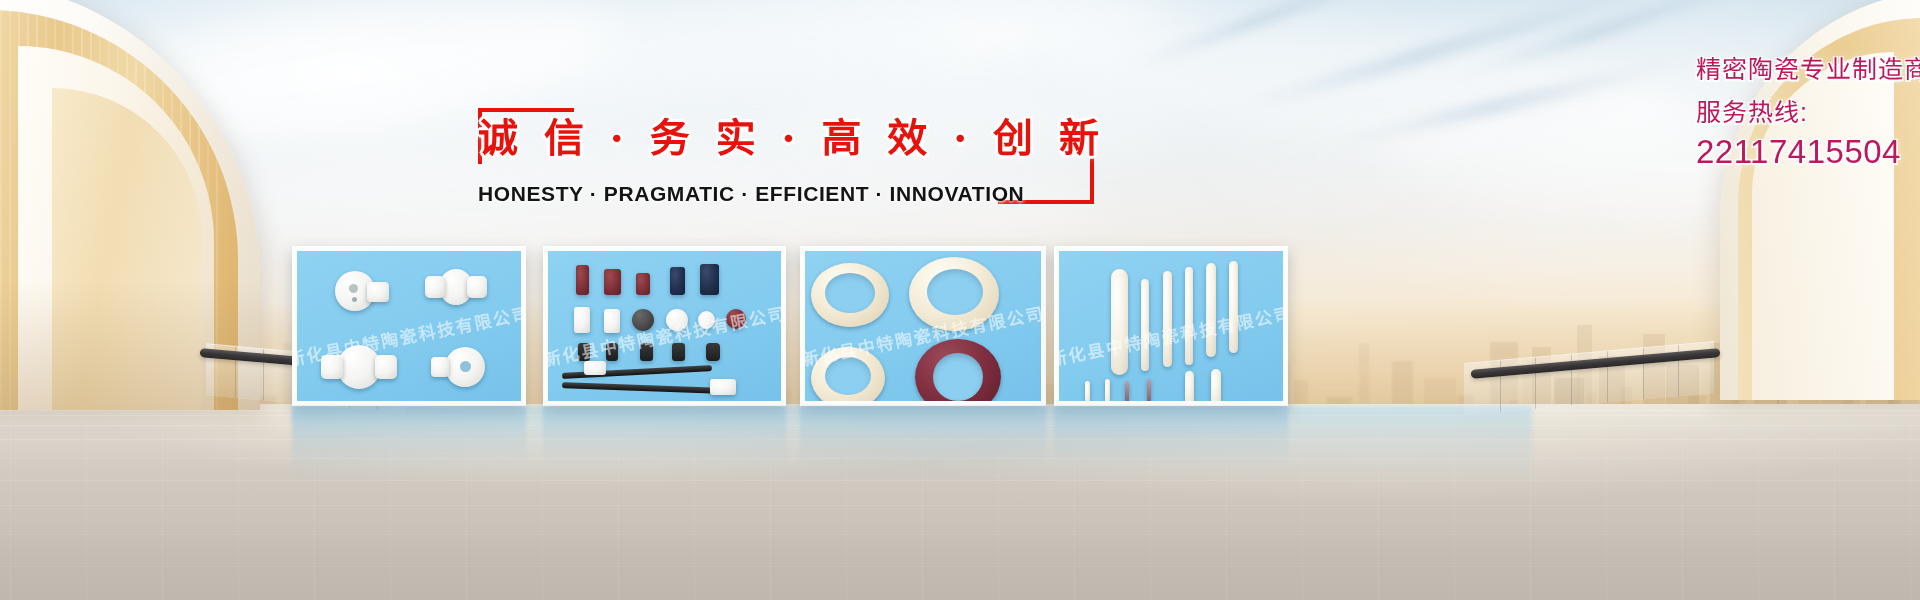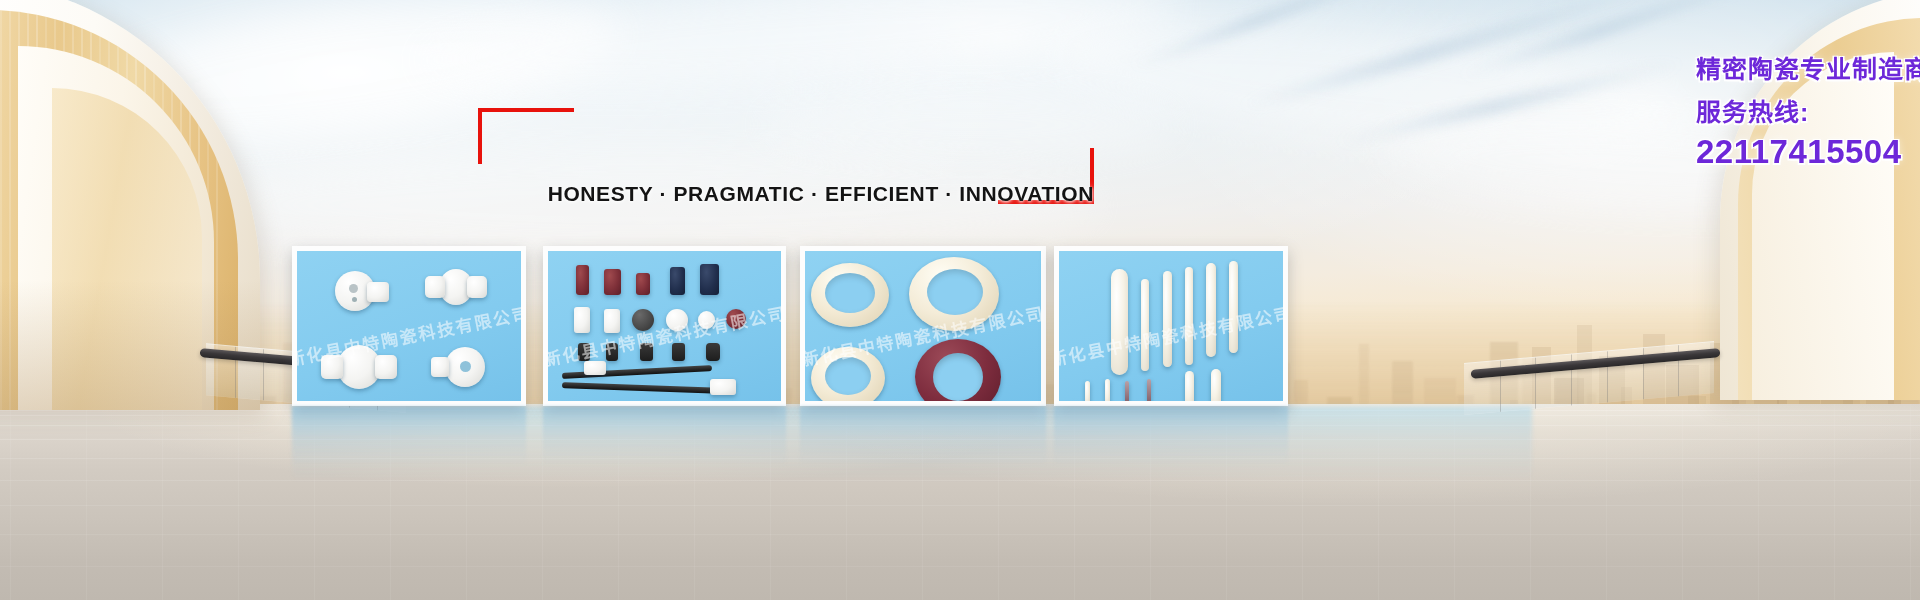--- a/index.html
+++ b/index.html
@@ -149,31 +149,31 @@
     font-size:40px;font-weight:bold;letter-spacing:6px;
     color:#e8120c;
     text-shadow:
       -2px -2px 0 #fff, 2px -2px 0 #fff, -2px 2px 0 #fff, 2px 2px 0 #fff,
       -3px 0 0 #fff, 3px 0 0 #fff, 0 -3px 0 #fff, 0 3px 0 #fff,
       0 2px 6px rgba(255,255,255,.9);
     white-space:nowrap;
   }
   .slogan-en{
     position:absolute;left:0;right:0;bottom:-2px;
-    text-align:right;
+    text-align:left;
     font-size:21px;font-weight:bold;letter-spacing:.6px;
     color:#141414;
     text-shadow:0 1px 3px rgba(255,255,255,.95),0 0 6px rgba(255,255,255,.9);
     white-space:nowrap;
   }
 
   
   .contact{position:absolute;right:40px;top:52px;width:420px;text-align:left;}
   .contact div{
-    color:#6d28d9;font-weight:bold;white-space:nowrap;
+    color:#be185d;font-weight:normal;white-space:nowrap;
     text-shadow:-1.5px -1.5px 0 #fff,1.5px -1.5px 0 #fff,-1.5px 1.5px 0 #fff,1.5px 1.5px 0 #fff,0 0 8px rgba(255,255,255,.8);
     padding-left:236px;
   }
   .c-title{font-size:25px;line-height:34px;letter-spacing:1px;}
   .c-line{font-size:25px;line-height:40px;margin-top:6px;letter-spacing:1px;}
   .c-phone{font-size:33px;line-height:40px;letter-spacing:.5px;}
 
   
   .panels{position:absolute;left:292px;top:246px;width:1240px;height:160px;}
   .panel{
@@ -409,20 +409,21 @@
       <span class="mullion" style="left: 214.286px;"></span>
     </div>
   <div class="rail rail-l"></div>
   <div class="rail rail-r"></div>
 
   <div class="slogan">
     <div class="br br-tl-h"></div>
     <div class="br br-tl-v"></div>
     <div class="br br-br-h"></div>
     <div class="br br-br-v"></div>
+    <div class="slogan-cn">诚 信 · 务 实 · 高 效 · 创 新</div>
     <div class="slogan-en">HONESTY · PRAGMATIC · EFFICIENT · INNOVATION</div>
   </div>
 
   <div class="contact">
     <div class="c-title">精密陶瓷专业制造商</div>
     <div class="c-line">服务热线:</div>
     <div class="c-phone">22117415504</div>
   </div>
 
   <div class="panels">

